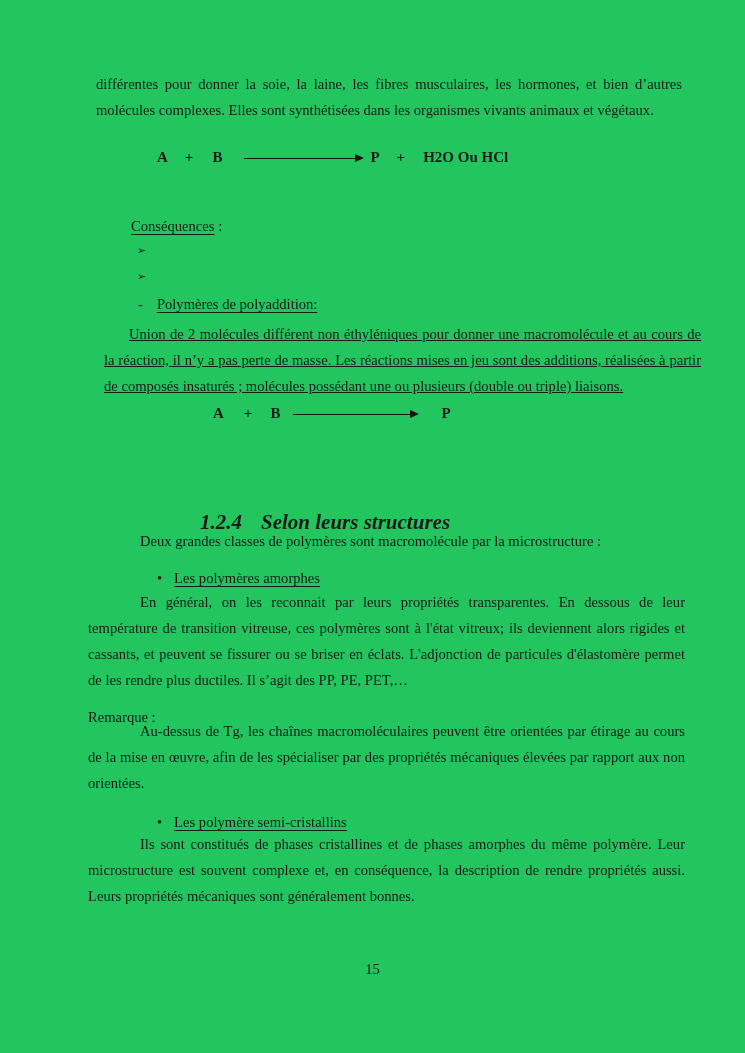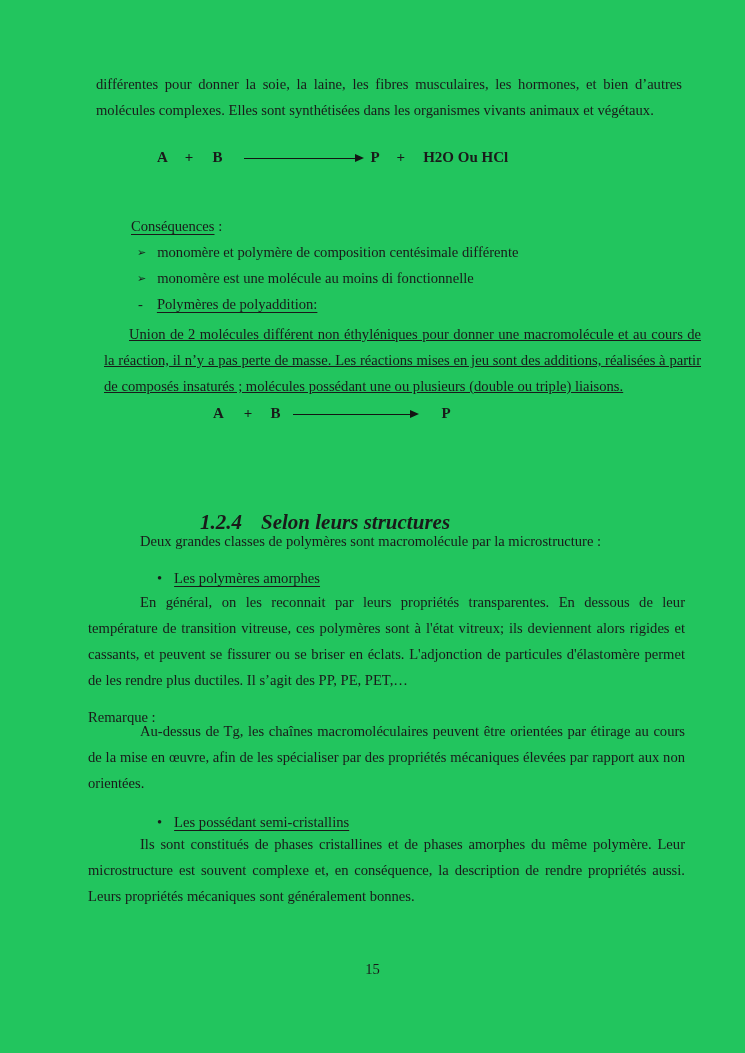--- a/index.html
+++ b/index.html
@@ -50,25 +50,23 @@
     <span style="margin-left:17px;">+</span>
     <span style="margin-left:18px;">H2O Ou HCl</span>
   </div>
 
   <div class="abs" style="left:131px;top:213px;">
     <span class="u">Conséquences</span><span class="pre"> :</span>
   </div>
 
   <div class="abs lrow" style="left:137px;top:239px;">
     <span class="tri">➢</span>
-    <span>monomère et polymère de composition centésimale différente</span>
   </div>
   <div class="abs lrow" style="left:137px;top:265px;">
     <span class="tri">➢</span>
-    <span>monomère est une molécule au moins di fonctionnelle</span>
   </div>
 
   <div class="abs lrow" style="left:138px;top:291px;">
     <span class="dash">-</span>
     <span class="u">Polymères de polyaddition:</span>
   </div>
 
   <p class="abs just" style="left:88px;top:305px;width:597px;margin:16px;text-indent:25px;text-decoration:underline;">Union de 2 molécules différent non éthyléniques pour donner une macromolécule et au cours de la réaction, il n’y a pas perte de masse. Les réactions mises en jeu sont des additions, réalisées à partir de composés insaturés ; molécules possédant une ou plusieurs (double ou triple) liaisons.</p>
 
   <div class="abs eq" style="left:213px;top:404px;">
@@ -92,20 +90,20 @@
   </div>
 
   <p class="abs just" style="left:88px;top:589px;width:597px;margin:0;text-indent:52px;">En général, on les reconnait par leurs propriétés  transparentes. En dessous de leur température de transition vitreuse,  ces polymères sont à l'état vitreux; ils  deviennent  alors rigides et cassants, et peuvent se fissurer ou se briser en éclats. L'adjonction de particules d'élastomère permet de les rendre plus ductiles.  Il s’agit des PP, PE, PET,…</p>
 
   <div class="abs" style="left:88px;top:704px;">Remarque :</div>
 
   <p class="abs just" style="left:88px;top:718px;width:597px;margin:0;text-indent:52px;">Au-dessus de Tg, les chaînes macromoléculaires peuvent être orientées  par étirage au cours de la mise en œuvre, afin de les spécialiser par des propriétés mécaniques élevées par rapport aux non orientées.</p>
 
   <div class="abs lrow" style="left:157px;top:809px;">
     <span class="dot">•</span>
-    <span class="u">Les possédant semi-cristallins</span>
+    <span class="u">Les polymère semi-cristallins</span>
   </div>
 
   <p class="abs just" style="left:88px;top:831px;width:597px;margin:0;text-indent:52px;">Ils sont constitués de phases cristallines et de phases amorphes du même polymère. Leur microstructure est souvent complexe et, en conséquence, la description de rendre propriétés aussi. Leurs propriétés mécaniques sont généralement bonnes.</p>
 
   <div class="abs pgnum" style="top:956px;">15</div>
 
 </div>
 
 </body></html>

